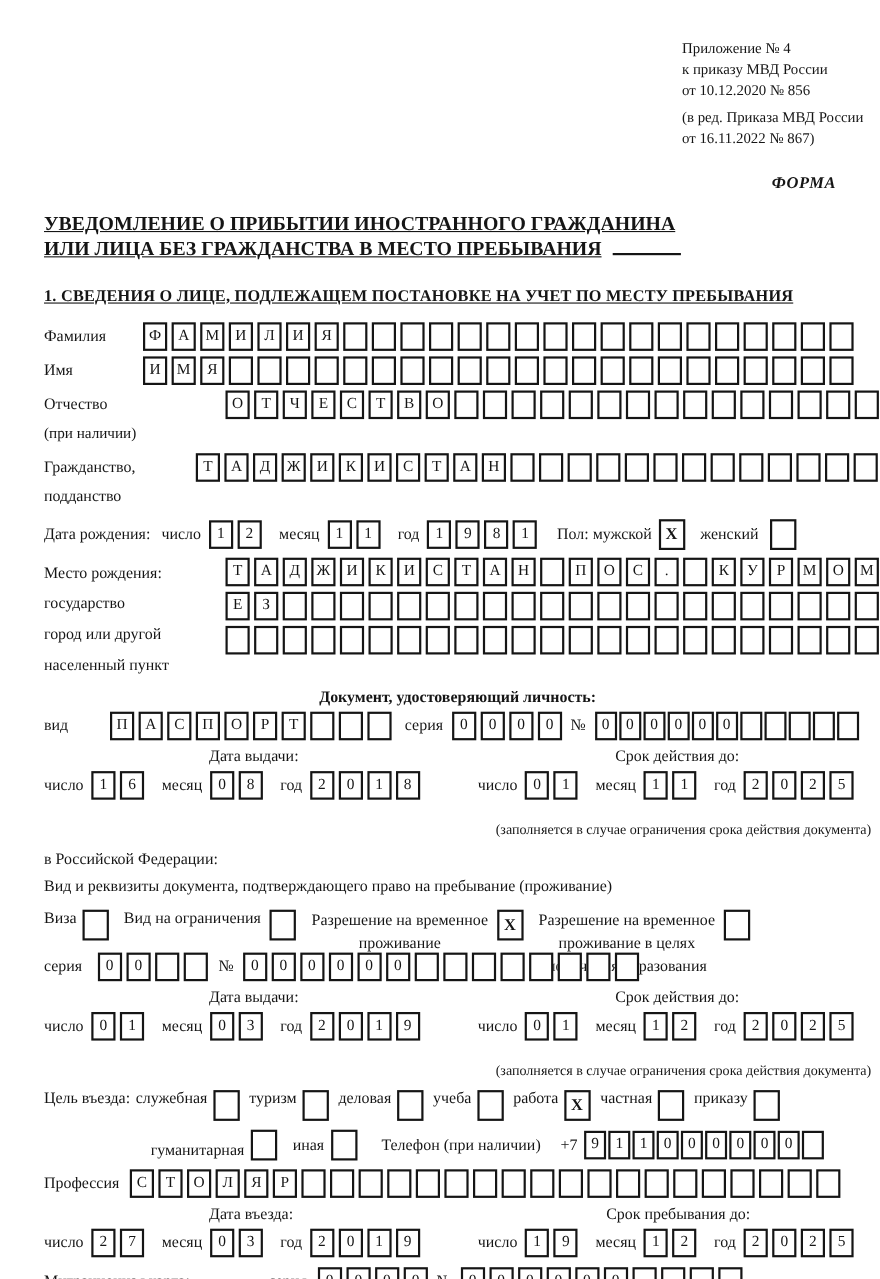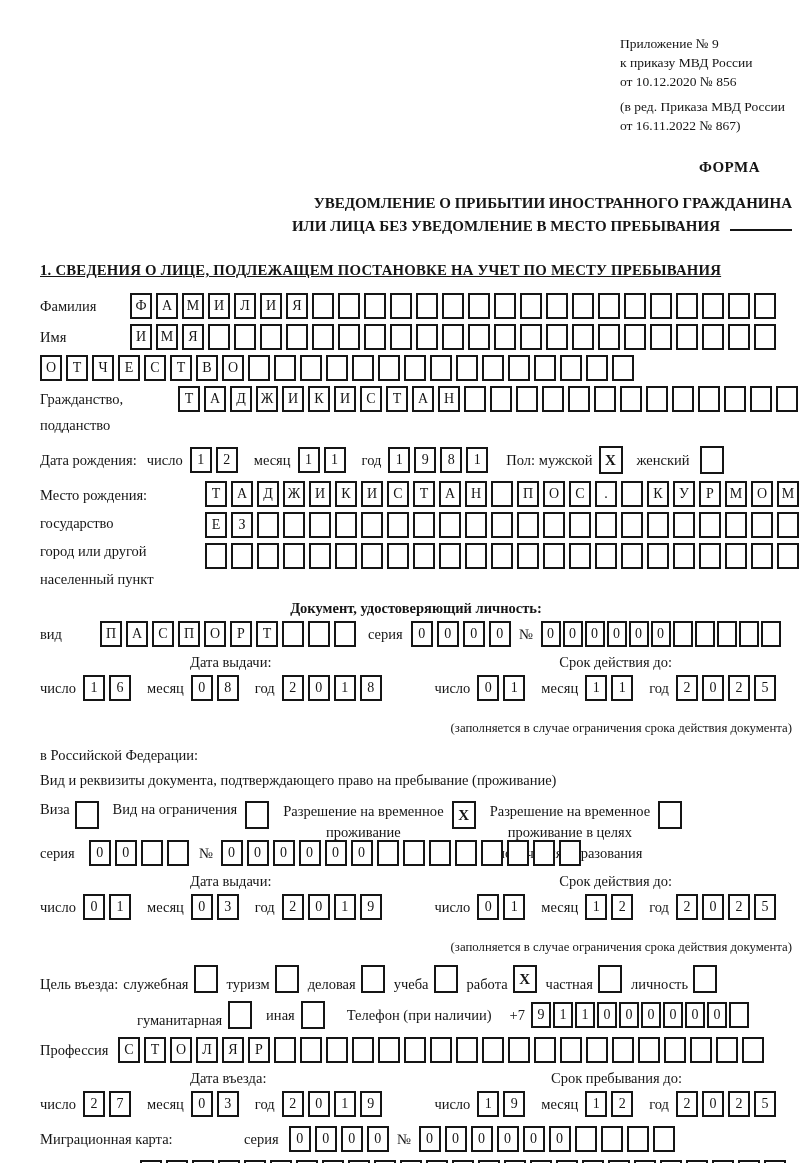--- a/index.html
+++ b/index.html
@@ -6,22 +6,22 @@
   html,body { width: 800px; }
   body {
     height: 1163px; background: #fff; color: #151515;
     font-family: "Liberation Serif", "DejaVu Serif", serif;
     font-size: 14.5px; overflow: hidden;
   }
   .page { padding: 34px 8px 0 40px; }
 
   .appendix { margin-left: 580px; font-size: 13.5px; line-height: 19px; }
   .grp-gap { height: 6px; }
-  .forma { text-align: right; margin: 24px 32px 0 0; font-weight: bold; font-size: 15px; letter-spacing: .5px; }
-  .title { text-align: right; font-weight: bold; font-size: 15px; line-height: 23px; margin-top: 16px; }
+  .forma { text-align: right; margin: 24px 32px 0 0; font-weight: bold; font-size: 15px; letter-spacing: .5px; font-style: italic; }
+  .title { text-align: left; font-weight: bold; font-size: 18px; line-height: 23px; margin-top: 16px; text-decoration: underline; }
   .t-underline { display: inline-block; width: 62px; border-bottom: 2px solid #151515; margin-left: 10px; }
   .sect { font-weight: bold; font-size: 14.8px; margin-top: 24px; letter-spacing: .2px; text-decoration: underline; }
 
   .boxes { display: inline-flex; align-items: center; flex: 0 0 auto; }
   .cell {
     flex: 0 0 auto; width: 22px; height: 26px; border: 2px solid #151515; margin-right: 4px;
     display: inline-flex; align-items: center; justify-content: center; font-size: 14px; background: #fff;
   }
   .compact .cell { width: 20px; margin-right: 2px; }
   .cbox {
@@ -43,50 +43,50 @@
   .dg .dlbl { margin-right: 7px; }
   .dg .dlbl + .boxes { margin-right: 12px; }
   .daterow { display: flex; align-items: center; margin-top: 4px; }
   .daterow .dg:last-child { margin-left: auto; }
   .note { text-align: right; font-size: 12.8px; margin-top: 20px; }
 
   .stay-opts { display: flex; align-items: flex-start; margin-top: 8px; }
   .olbl-c { text-align: center; line-height: 21px; } .mgl14 { margin-left: 14px; }
   .mgr6 { margin-right: 6px; }
 
-  .purpose-row { display: flex; align-items: flex-end; margin-top: 10px; }
+  .purpose-row { display: flex; align-items: flex-start; margin-top: 10px; }
   .purpose-row > span.plbl { margin-right: 5px; }
   .purpose-row > .cbox { margin-right: 9px; }
   .indent97 { margin-left: 97px; margin-top: 10px; }
 
   .reps { display: flex; align-items: flex-start; margin-top: 8px; }
   .reps-label { width: 100px; line-height: 21.5px; flex: 0 0 auto; }
   .reps-right { flex: 1 1 auto; }
   .reps-right .boxes { margin-bottom: 5px; }
 </style>
 </head>
 <body>
 
 <div class="page">
 
   <div class="appendix">
-    <div>Приложение № 9</div>
+    <div>Приложение № 4</div>
     <div>к приказу МВД России</div>
     <div>от 10.12.2020 № 856</div>
     <div class="grp-gap"></div>
     <div>(в ред. Приказа МВД России</div>
     <div>от 16.11.2022 № 867)</div>
   </div>
 
   <div class="forma">ФОРМА</div>
 
   <div class="title">
     <div>УВЕДОМЛЕНИЕ О ПРИБЫТИИ ИНОСТРАННОГО ГРАЖДАНИНА</div>
     <div>
-      <span>ИЛИ ЛИЦА БЕЗ УВЕДОМЛЕНИЕ В МЕСТО ПРЕБЫВАНИЯ</span><span class="t-underline"></span>
+      <span>ИЛИ ЛИЦА БЕЗ ГРАЖДАНСТВА В МЕСТО ПРЕБЫВАНИЯ</span><span class="t-underline"></span>
     </div>
   </div>
 
   <div class="sect">1. СВЕДЕНИЯ О ЛИЦЕ, ПОДЛЕЖАЩЕМ ПОСТАНОВКЕ НА УЧЕТ ПО МЕСТУ ПРЕБЫВАНИЯ</div>
 
   <div class="row" style="margin-top:14px">
     <span class="lbl w90">Фамилия</span>
     <span class="boxes">
         <span class="cell">Ф</span>
         <span class="cell">А</span>
@@ -141,20 +141,24 @@
         <span class="cell"></span>
         <span class="cell"></span>
         <span class="cell"></span>
         <span class="cell"></span>
         <span class="cell"></span>
         <span class="cell"></span>
       </span>
   </div>
 
   <div class="row-top">
+    <span class="lbl w165 llines">
+      <span style="display:block">Отчество</span>
+      <span style="display:block;font-size:13.8px">(при наличии)</span>
+    </span>
     <span class="boxes">
         <span class="cell">О</span>
         <span class="cell">Т</span>
         <span class="cell">Ч</span>
         <span class="cell">Е</span>
         <span class="cell">С</span>
         <span class="cell">Т</span>
         <span class="cell">В</span>
         <span class="cell">О</span>
         <span class="cell"></span>
@@ -509,21 +513,21 @@
     <span class="plbl">туризм</span>
     <span class="cbox"></span>
     <span class="plbl">деловая</span>
     <span class="cbox"></span>
     <span class="plbl">учеба</span>
     <span class="cbox"></span>
     <span class="plbl">работа</span>
     <span class="cbox">X</span>
     <span class="plbl">частная</span>
     <span class="cbox"></span>
-    <span class="plbl">личность</span>
+    <span class="plbl">приказу</span>
     <span class="cbox"></span>
   </div>
 
   <div class="row" style="margin-top:8px">
     <span class="indent97 mgr6">гуманитарная</span>
     <span class="cbox"></span>
     <span class="mgl14 mgr6">иная</span>
     <span class="cbox"></span>
     <span style="margin-left:22px">Телефон (при наличии)</span>
     <span style="margin:0 6px 0 18px">+7</span>

